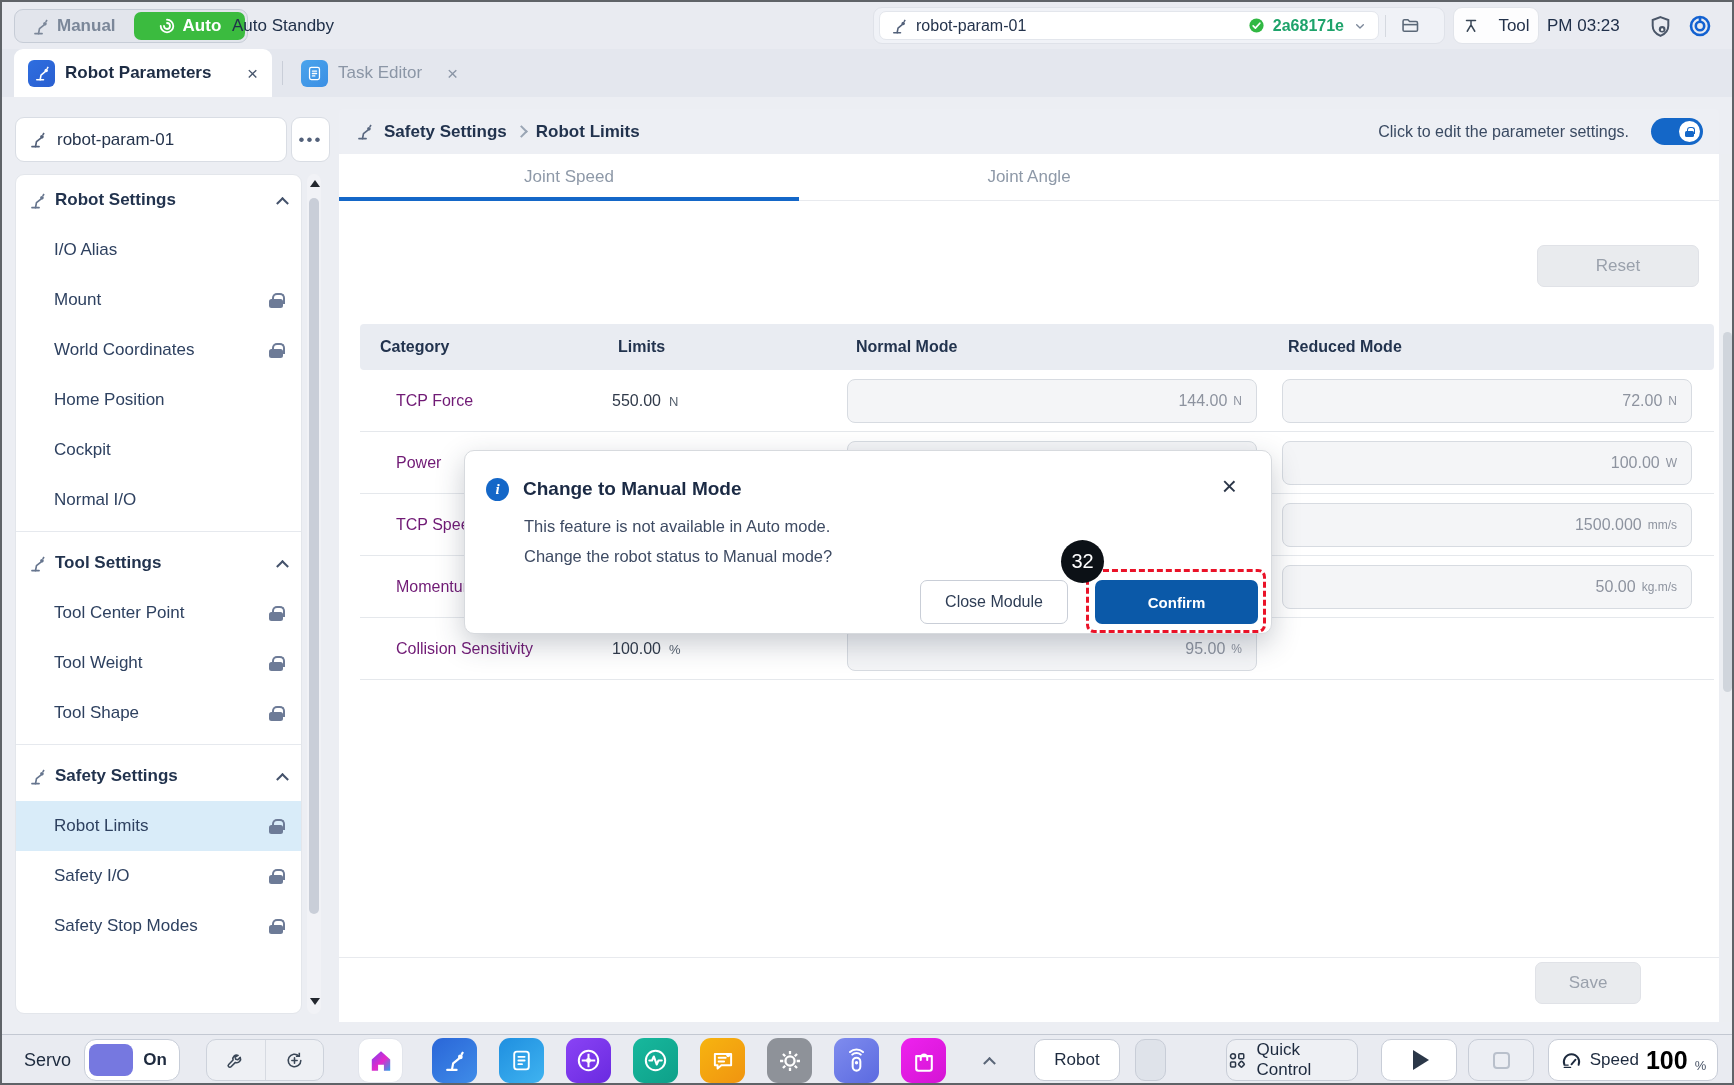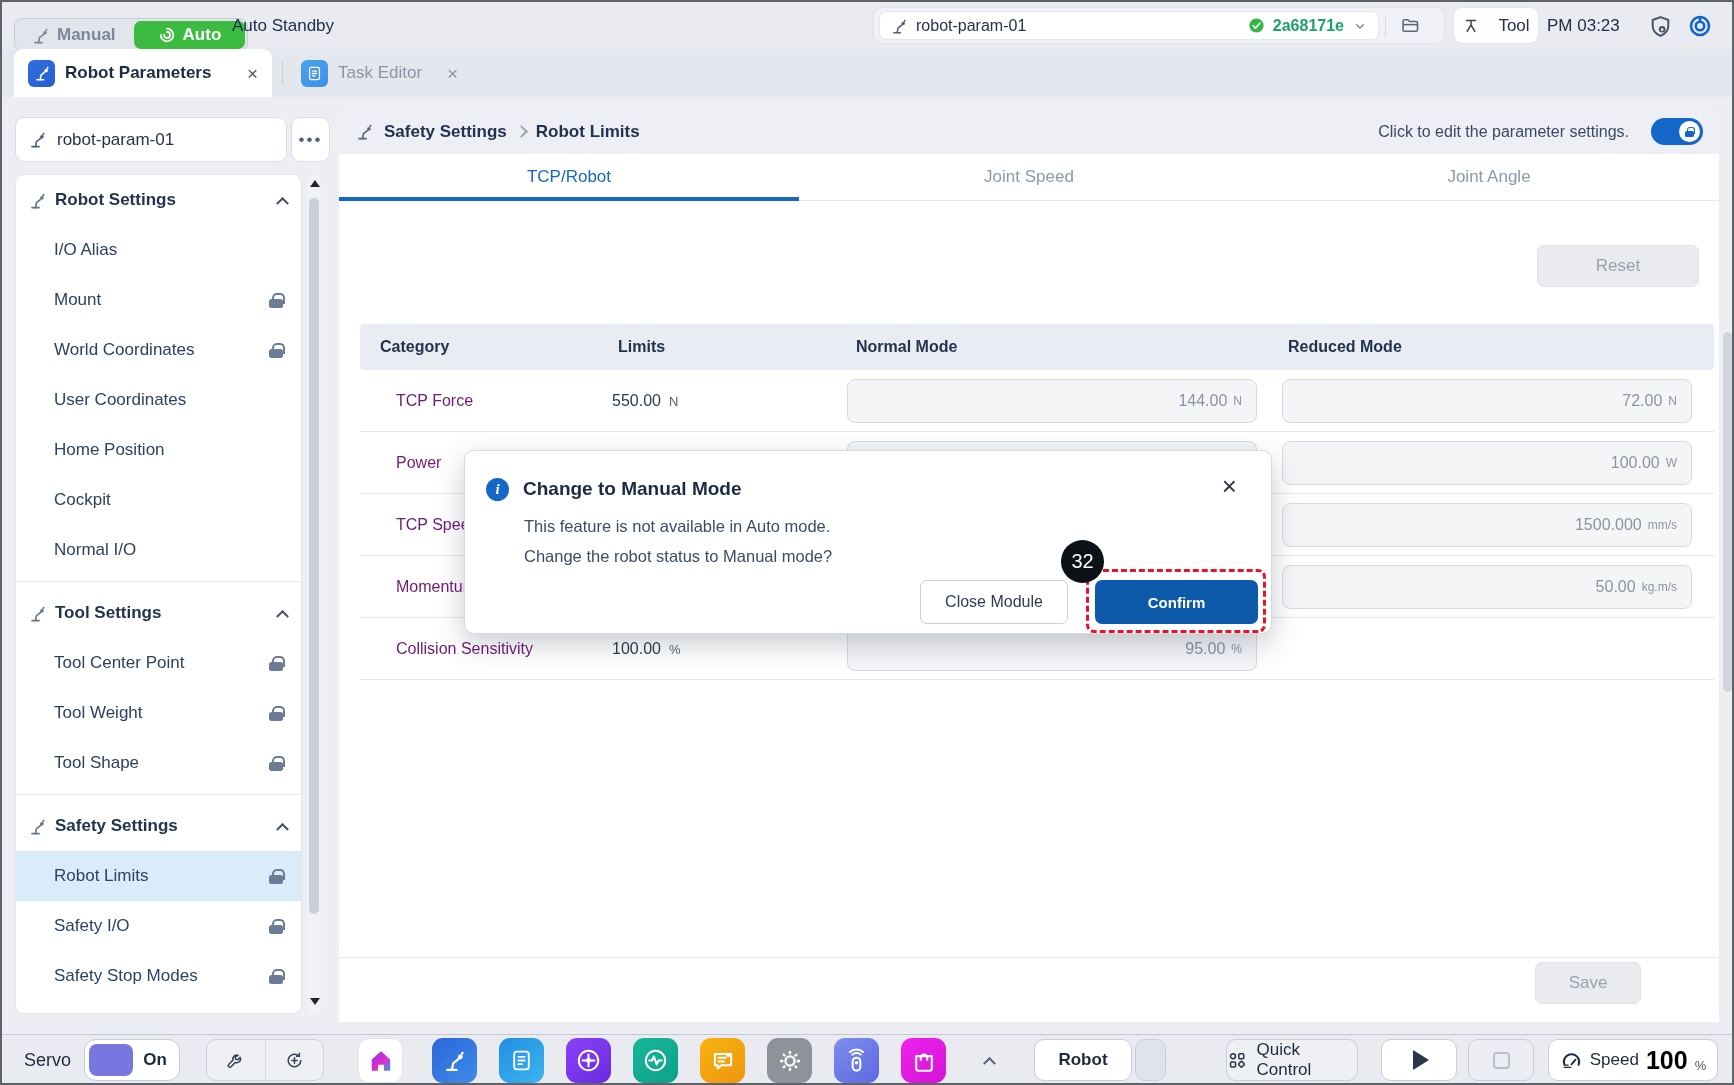--- a/index.html
+++ b/index.html
@@ -8,21 +8,21 @@
     position:relative;width:1734px;height:1085px;overflow:hidden;
     background:#eceef3;border:2px solid #5f6368;
     font-family:"Liberation Sans","DejaVu Sans",sans-serif;
     color:#22334e;
   }
   .abs{position:absolute;}
   svg.ic{display:inline-block;vertical-align:middle;}
 
   
   .topbar{left:0;top:0;width:100%;height:47px;background:#e9ebf1;}
-  .mode-switch{left:12px;top:16px;height:34px;display:flex;align-items:center;
+  .mode-switch{left:12px;top:7px;height:34px;display:flex;align-items:center;
     background:#e2e5ec;border:1px solid #c6ccd6;border-radius:9px;}
   .mode-manual{display:flex;align-items:center;gap:7px;padding:0 16px;color:#7b8799;
     font-size:17px;font-weight:bold;cursor:pointer;}
   .mode-auto{display:flex;align-items:center;gap:7px;padding:0 24px;margin:2px;height:28px;
     background:#3bbb3f;border-radius:7px;color:#fff;font-size:17px;font-weight:bold;cursor:pointer;}
   .status-text{left:230px;top:0;height:47px;display:flex;align-items:center;
     font-size:17px;font-weight:normal;color:#20304a;}
   .param-group{left:871px;top:5px;width:572px;height:37px;background:#f0f2f7;
     border:1px solid #dfe2e9;border-radius:9px;display:flex;align-items:center;}
   .param-pill{margin-left:5px;width:500px;height:29px;background:#fff;border:1px solid #e3e6ec;
@@ -157,21 +157,21 @@
   .util-group{left:204px;top:1037px;width:118px;height:42px;background:#eef0f4;border:1px solid #cdd2db;
     border-radius:10px;display:flex;}
   .util-group .u{width:59px;display:flex;align-items:center;justify-content:center;color:#3a4757;cursor:pointer;}
   .util-group .u + .u{border-left:1px solid #d6dae1;}
   .tile{top:1036px;width:45px;height:45px;border-radius:11px;display:flex;align-items:center;
     justify-content:center;cursor:pointer;}
   .caret-up{left:972px;top:1032px;height:53px;width:30px;display:flex;align-items:center;
     justify-content:center;cursor:pointer;}
   .pill{background:#fff;border:1px solid #c8cdd7;border-radius:10px;display:flex;align-items:center;
     justify-content:center;font-size:17px;color:#1d2a3e;cursor:pointer;}
-  .robot-pill{left:1032px;top:1037px;width:98px;height:42px;font-weight:bold;}
+  .robot-pill{left:1032px;top:1037px;width:86px;height:42px;font-weight:normal;}
   .robot-pill-tail{left:1133px;top:1037px;width:31px;height:42px;background:#dfe3ea;
     border:1px solid #c8cdd7;border-radius:10px;cursor:pointer;}
   .qc-pill{left:1224px;top:1037px;width:132px;height:42px;background:#eef0f4;gap:9px;}
   .play-pill{left:1379px;top:1037px;width:76px;height:42px;}
   .play-tri{width:0;height:0;border-left:16px solid #2b3748;border-top:10px solid transparent;
     border-bottom:10px solid transparent;margin-left:4px;}
   .stop-pill{left:1466px;top:1037px;width:66px;height:42px;background:#eceef3;}
   .stop-sq{width:17px;height:17px;border:2px solid #b9c0cb;border-radius:4px;}
   .speed-pill{left:1546px;top:1037px;width:170px;height:42px;gap:7px;}
   .speed-num{font-size:25px;color:#000000;font-weight:bold;}
@@ -383,23 +383,20 @@
       </div>
     <div class="m-item">
       <span class="lbl">Mount</span>
       <span class="lock"></span>
       </div>
     <div class="m-item">
       <span class="lbl">World Coordinates</span>
       <span class="lock"></span>
       </div>
     <div class="m-item">
-      <span class="lbl">User Coordinates</span>
-      </div>
-    <div class="m-item">
       <span class="lbl">Home Position</span>
       </div>
     <div class="m-item">
       <span class="lbl">Cockpit</span>
       </div>
     <div class="m-item">
       <span class="lbl">Normal I/O</span>
       </div>
     <div class="m-div"></div>
 
@@ -459,21 +456,20 @@
     <span class="edit-hint">Click to edit the parameter settings.</span>
     <span class="lock-toggle">
       <span class="knob">
           <span class="mini-lock"></span>
         </span>
     </span>
   </div>
 
   <div class="abs main-panel"></div>
   <div class="abs view-tabs">
-    <div class="view-tab active">TCP/Robot</div>
     <div class="view-tab">Joint Speed</div>
     <div class="view-tab">Joint Angle</div>
   </div>
   <div class="abs tab-underline"></div>
 
   <div class="abs ghost-btn reset-btn">Reset</div>
 
   <div class="abs tbl-head">
     <span style="left:20px">Category</span>
     <span style="left:258px">Limits</span>

